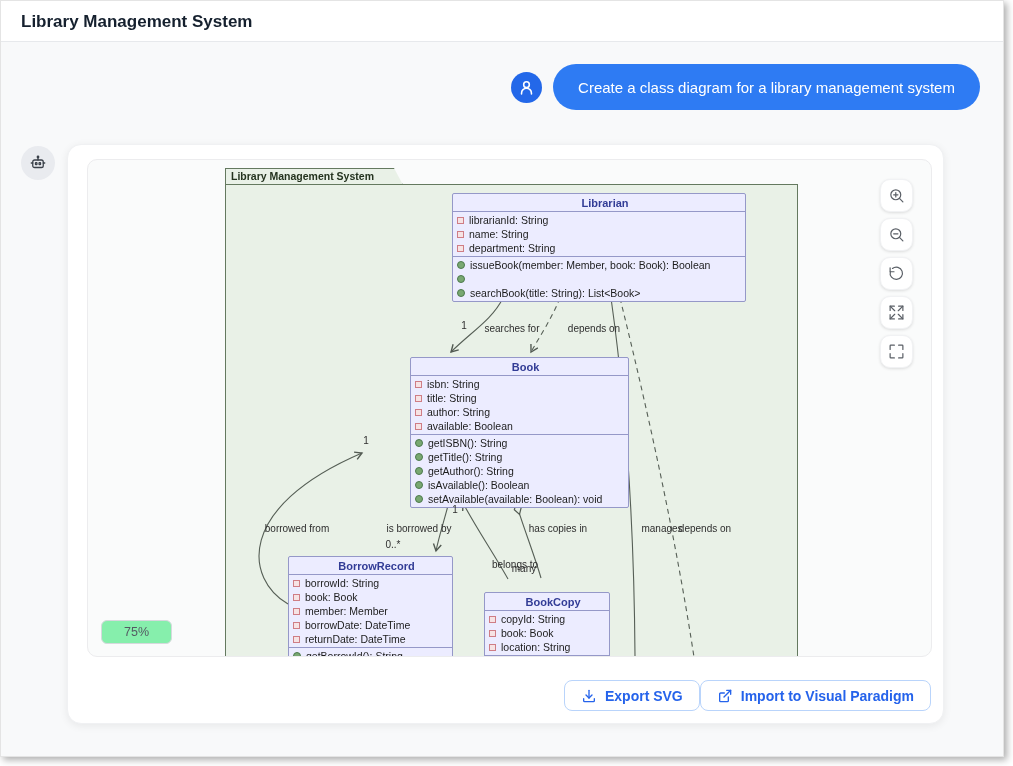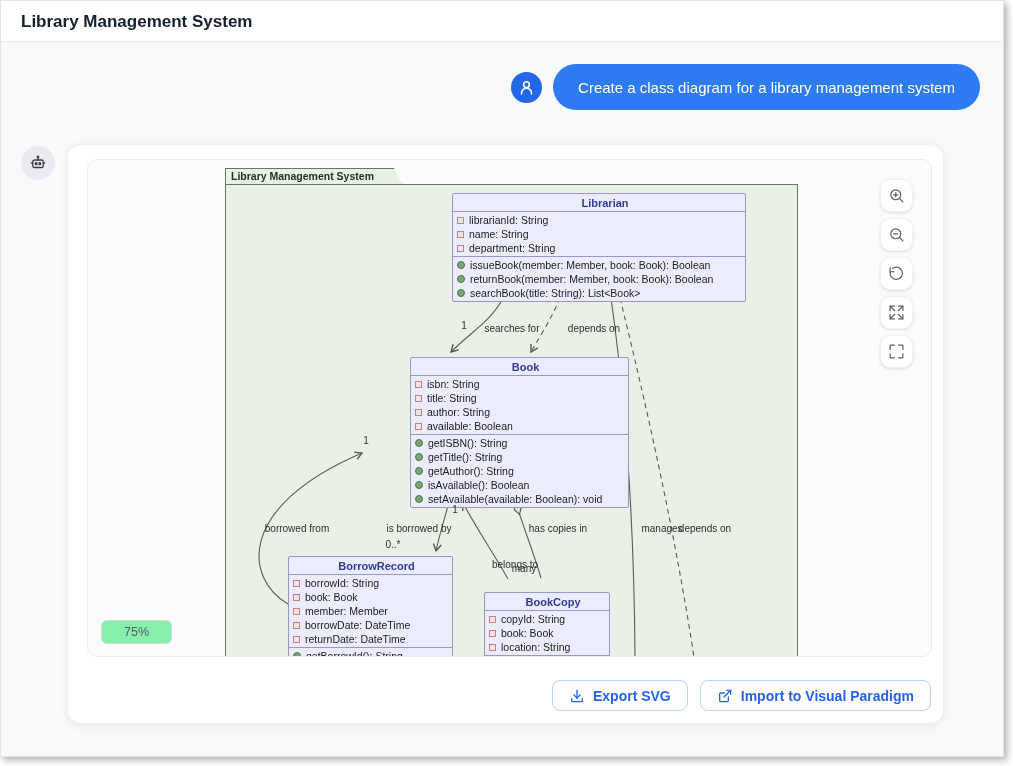--- a/index.html
+++ b/index.html
@@ -54,21 +54,21 @@
   .zoom-badge { position:absolute; left:13px; top:460px; padding:4px 22px; background:#86efac;
                 border:1px solid #d6d9dd; border-radius:6px; font-size:12.5px; color:#545b63; }
 
   
   .toolbar { position:absolute; left:812px; top:34px; display:flex; flex-direction:column; gap:6px; }
   .tool-btn { width:33px; height:33px; background:#fff; border:1px solid #f1f2f4; border-radius:10px;
               box-shadow:0 1px 3px rgba(0,0,0,.12); display:flex; align-items:center; justify-content:center; cursor:pointer; }
   .tool-btn svg { stroke:#5a5f66; }
 
   
-  .footer { position:absolute; right:12px; top:535px; display:flex; gap:12px; }
+  .footer { position:absolute; right:12px; top:535px; display:flex; }
   .ftr-btn { height:31px; padding:0 16px; display:flex; align-items:center; gap:8px; background:#fff;
              border:1px solid #b9d4fb; border-radius:8px; color:#2563eb; font-size:14px; font-weight:700;
              font-family:"Liberation Sans", sans-serif; cursor:pointer; }
   .ftr-btn svg { stroke:#2563eb; }
 </style>
 </head>
 <body>
 
 <div class="frame">
 <div class="app">
@@ -141,21 +141,20 @@
               </div>
             </div>
         <div class="uml-section">
 
         <div class="uml-row">
                 <span class="m-method"></span>
                 <span>issueBook(member: Member, book: Book): Boolean</span>
               </div>
               <div class="uml-row">
                 <span class="m-method"></span>
-                <span>returnBook(member: Member, book: Book): Boolean</span>
               </div>
               <div class="uml-row">
                 <span class="m-method"></span>
                 <span>searchBook(title: String): List&lt;Book&gt;</span>
               </div>
             </div>
       </div>
 
       <div class="uml-class" style="left:294px;top:197px;width:219px;margin-left:28px;">
         <div class="uml-title">Book</div>

